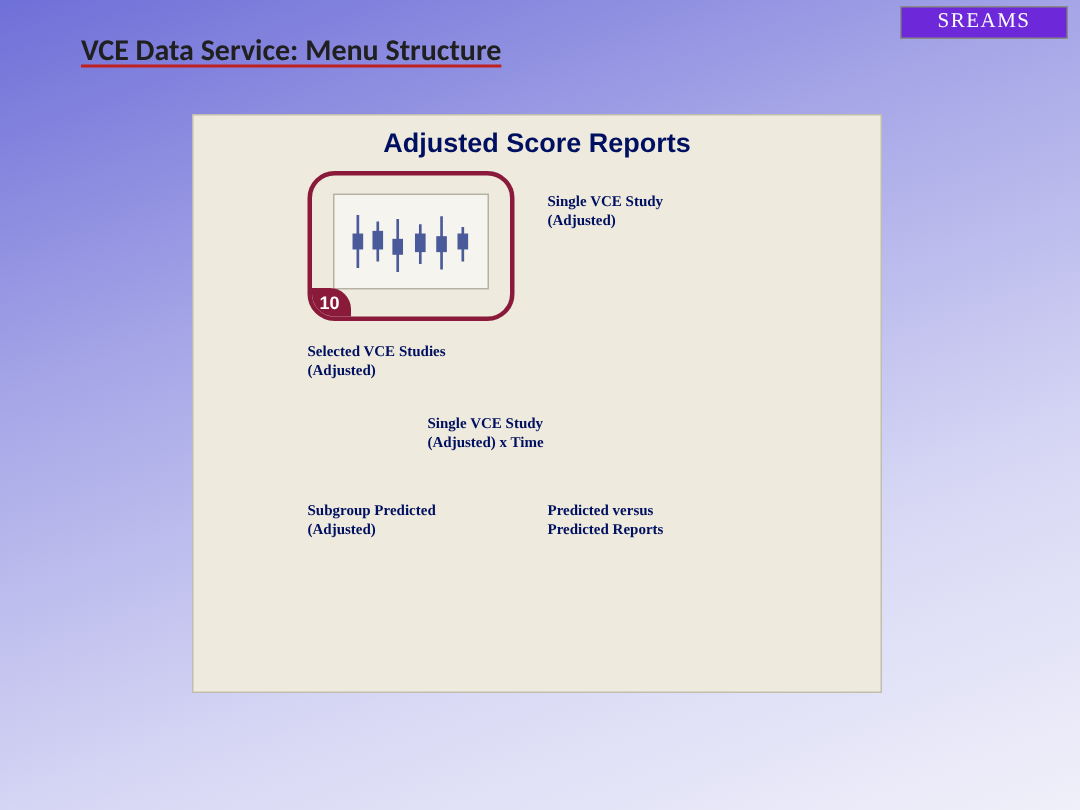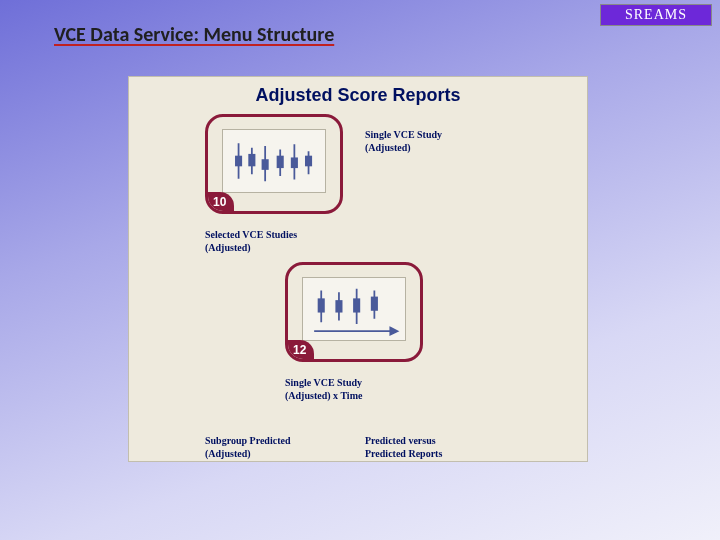--- a/index.html
+++ b/index.html
@@ -134,39 +134,20 @@
     </div>
 
     <div class="card">
       <div class="caption">
         <span>Single VCE Study</span><br>
         <span>(Adjusted)</span>
       </div>
     </div>
 
     <div class="card">
-      <div class="thumb-frame">
-        <div class="thumb-inner">
-          <svg viewBox="0 0 110 70">
-            <g stroke="#4a5a9a" stroke-width="2" fill="#4a5a9a">
-              <line x1="18" y1="14" x2="18" y2="50"></line>
-                <rect x="15" y="24" width="6" height="14"></rect>
-              <line x1="38" y1="16" x2="38" y2="48"></line>
-                <rect x="35" y="26" width="6" height="12"></rect>
-              <line x1="58" y1="12" x2="58" y2="52"></line>
-                <rect x="55" y="24" width="6" height="14"></rect>
-              <line x1="78" y1="14" x2="78" y2="46"></line>
-                <rect x="75" y="22" width="6" height="14"></rect>
-              <line x1="10" y1="60" x2="96" y2="60" stroke-width="2"></line>
-              <polygon points="96,56 104,60 96,64"></polygon>
-            </g>
-          </svg>
-        </div>
-        <div class="badge-num">12</div>
-      </div>
       <div class="caption">
         <span>Single VCE Study</span><br>
         <span>(Adjusted) x Time</span>
       </div>
     </div>
 
   </div>
 
   <div class="cards row2">
 

